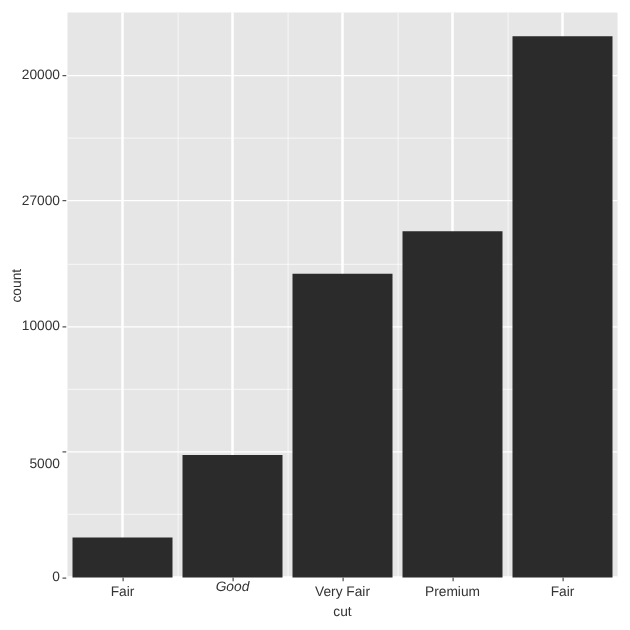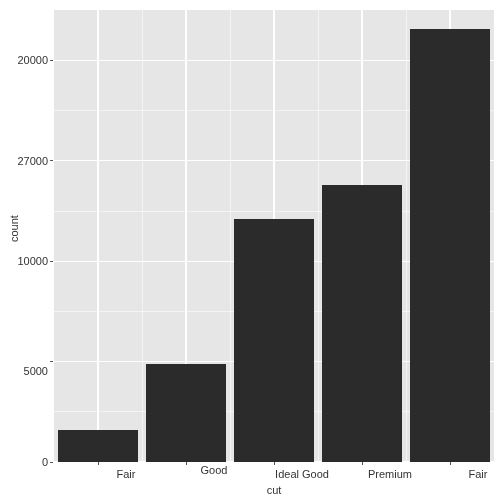--- a/index.html
+++ b/index.html
@@ -41,21 +41,20 @@
     transform: translateY(-50%);
     white-space: nowrap;
     margin-left: 16px;
   }
   .x-tick-label {
     position: absolute;
     top: 0;
     text-align: center;
     transform: translateX(-50%);
     white-space: nowrap;
-    margin-left: 28px;
   }
   .y-tick-mark, .x-tick-mark {
     position: absolute;
     background: #555;
   }
   .axis-title-y {
     position: absolute;
     transform: rotate(-90deg);
     transform-origin: center center;
     text-align: center;
@@ -103,23 +102,23 @@
       <div class="y-tick-label" style="top: 261.111px; right: 456px;">10000</div>
       <div class="y-tick-mark" style="top: 260.611px; left: 50px; width: 3px; height: 1px;"></div>
       <div class="y-tick-label" style="top: 160.667px; right: 456px;">27000</div>
       <div class="y-tick-mark" style="top: 160.167px; left: 50px; width: 3px; height: 1px;"></div>
       <div class="y-tick-label" style="top: 60.2222px; right: 456px;">20000</div>
       <div class="y-tick-mark" style="top: 59.7222px; left: 50px; width: 3px; height: 1px;"></div>
     </div>
   <div id="x-ticks">
       <div class="x-tick-label" style="left: 98px; top: 468px;">Fair</div>
       <div class="x-tick-mark" style="left: 97.5px; top: 462px; width: 1px; height: 3px;"></div>
-      <div class="x-tick-label" style="left: 186px; top: 464px;">Good</div>
+      <div class="x-tick-label" style="left: 186px; top: 464px; font-style: italic;">Good</div>
       <div class="x-tick-mark" style="left: 185.5px; top: 462px; width: 1px; height: 3px;"></div>
-      <div class="x-tick-label" style="left: 274px; top: 468px;">Ideal Good</div>
+      <div class="x-tick-label" style="left: 274px; top: 468px;">Very Fair</div>
       <div class="x-tick-mark" style="left: 273.5px; top: 462px; width: 1px; height: 3px;"></div>
       <div class="x-tick-label" style="left: 362px; top: 468px;">Premium</div>
       <div class="x-tick-mark" style="left: 361.5px; top: 462px; width: 1px; height: 3px;"></div>
       <div class="x-tick-label" style="left: 450px; top: 468px;">Fair</div>
       <div class="x-tick-mark" style="left: 449.5px; top: 462px; width: 1px; height: 3px;"></div>
     </div>
 
   <div class="axis-title-y" id="ylab" style="left: 6px; top: 228px; width: 16px;">count</div>
   <div class="axis-title-x" id="xlab" style="left: 254px; top: 484px; width: 40px;">cut</div>
 </div>

